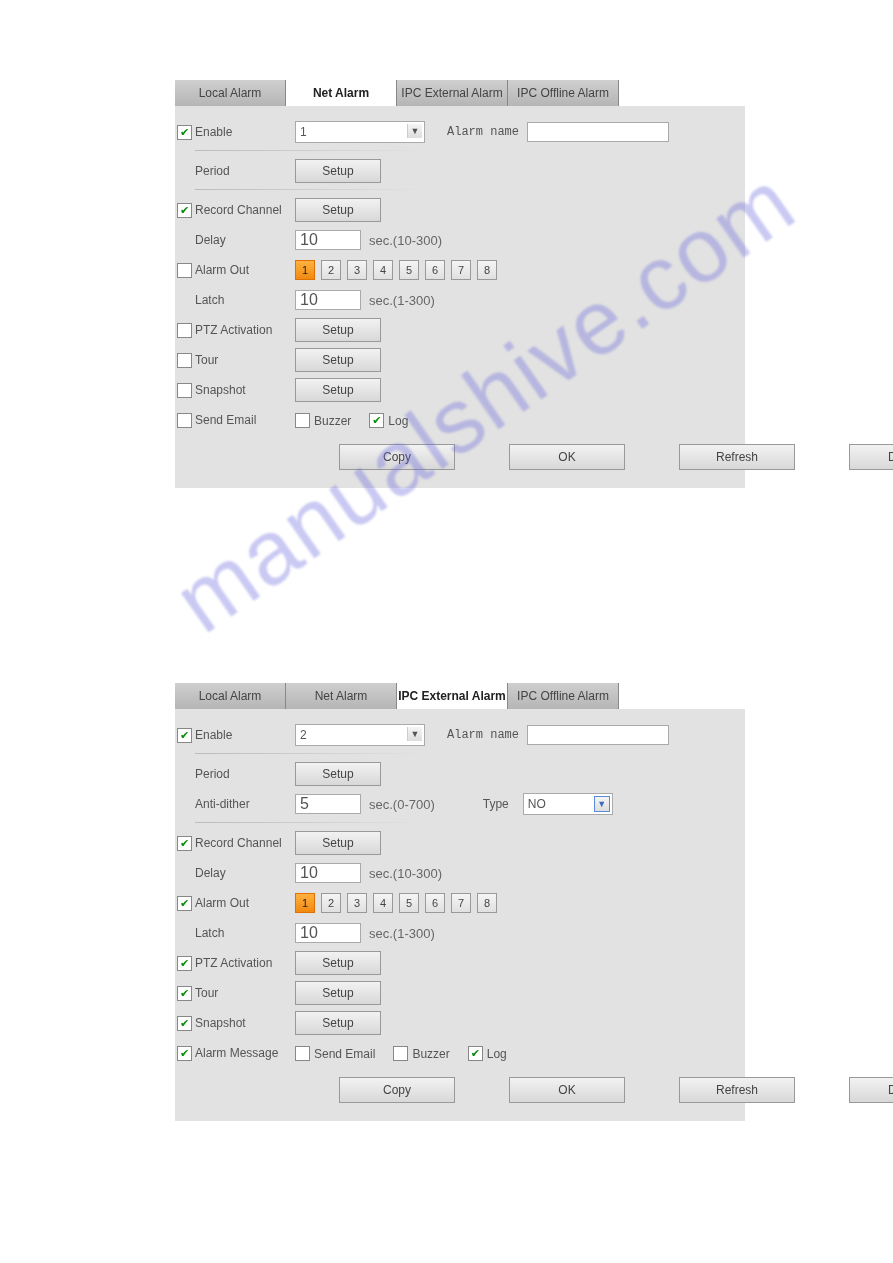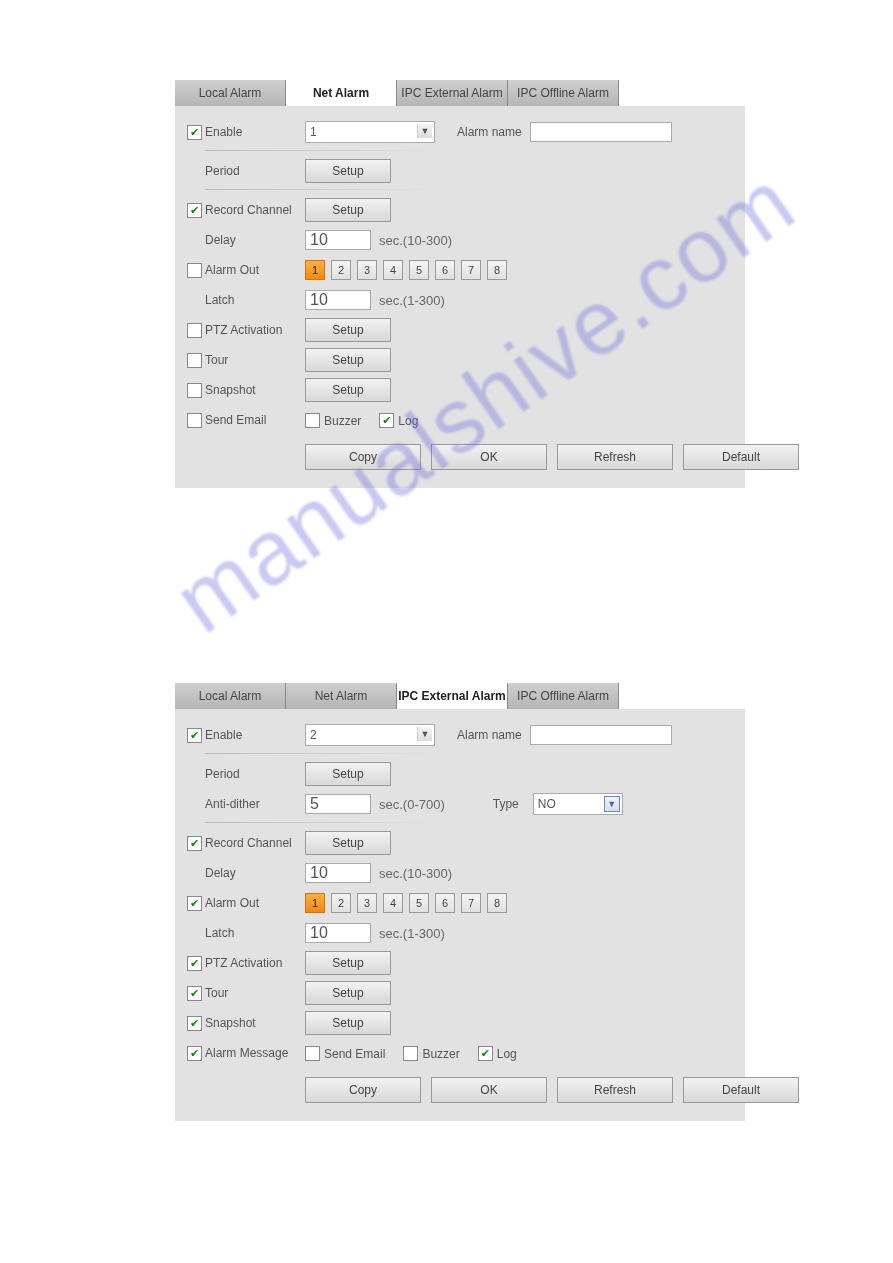--- a/index.html
+++ b/index.html
@@ -50,21 +50,21 @@
   .tab.inactive {
     background: linear-gradient(#cfcfcf,#b5b5b5);
     color: #444;
   }
   .tab.active {
     background: #fff;
     color: #222;
     font-weight: bold;
   }
   .body {
-    padding: 12px 14px 18px 12px;
+    padding: 12px 14px 18px 2px;
   }
   .row {
     display: flex;
     align-items: center;
     min-height: 28px;
     margin-bottom: 2px;
   }
   .col-check { width: 18px; display:flex; align-items:center; }
   .col-label { width: 100px; }
   .col-ctrl  { display:flex; align-items:center; gap:4px; flex:1; }
@@ -115,21 +115,21 @@
     padding:0 14px;
     border:1px solid #999;
     background:linear-gradient(#f2f2f2,#d8d8d8);
     font-size:12px;
     color:#444;
     display:inline-flex;
     align-items:center;
     justify-content:center;
     cursor:pointer;
   }
-  .btn.big { min-width:86px; height:24px; }
+  .btn.big { min-width:86px; height:24px;margin-left:44px; }
   .numbtn {
     width:18px; height:18px;
     border:1px solid #999;
     background:linear-gradient(#f5f5f5,#e0e0e0);
     display:inline-flex; align-items:center; justify-content:center;
     font-size:11px; color:#444;
     margin-right:2px;
     cursor:pointer;
   }
   .numbtn.on {
@@ -148,21 +148,21 @@
     margin:4px 0 6px 18px;
     width:230px;
   }
   .footer-row {
     display:flex;
     gap:10px;
     margin-top:10px;
     margin-left:118px;
   }
   .nameblk {
-    display:flex; align-items:center; gap:8px; margin-left:18px;
+    display:flex; align-items:center; gap:8px; margin-left:18px;font-family:Liberation Mono, monospace;
   }
   .inline { display:inline-flex; align-items:flex-end; gap:4px; margin-right:14px; }
 </style>
 </head>
 <body>
 
 <div class="watermark">manualshive.com</div>
 
 <div class="panel panel1">
   <div class="tabs">

